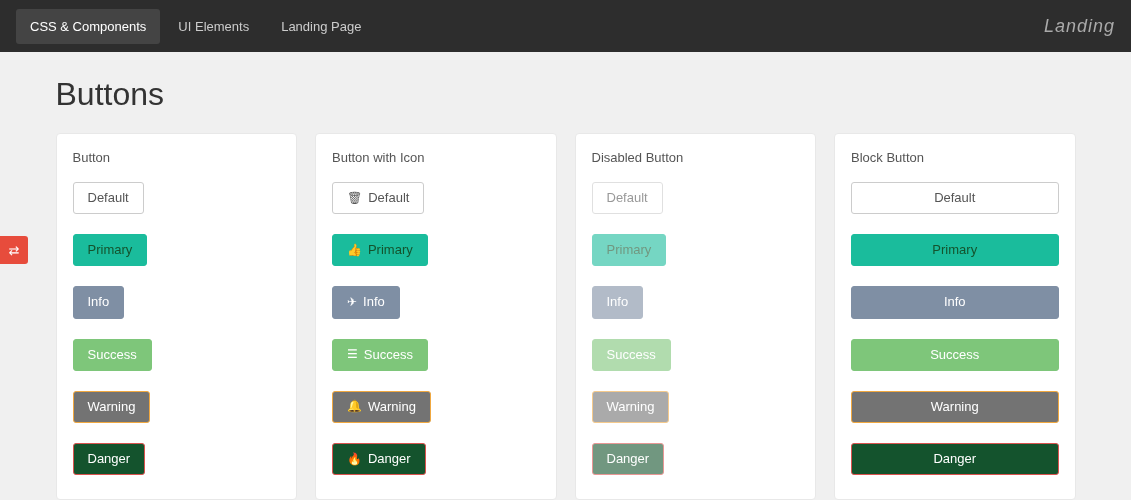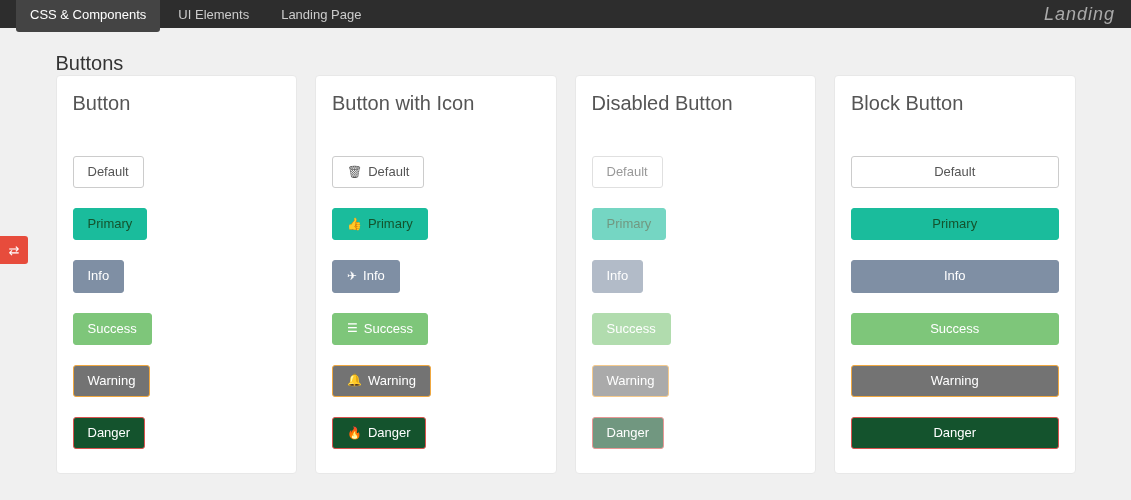--- a/index.html
+++ b/index.html
@@ -5,21 +5,21 @@
     * { box-sizing: border-box; margin: 0; padding: 0; }
     body { font-family: 'Segoe UI', Arial, sans-serif; background: #f0f0f0; font-size: 14px; }
 
     
     .navbar {
       background: #2d2d2d;
       display: flex;
       align-items: center;
       justify-content: space-between;
       padding: 0 16px;
-      height: 28px;
+      height: 52px;
     }
     .nav-left { display: flex; gap: 4px; }
     .nav-item {
       color: #ccc;
       padding: 10px 14px;
       cursor: pointer;
       font-size: 13px;
       border-radius: 3px;
     }
     .nav-item.active { background: #444; color: #fff; }
@@ -44,44 +44,45 @@
       z-index: 100;
     }
 
     
     .content {
       padding: 24px 40px;
       max-width: 1100px;
       margin: 0 auto;
     }
     .page-title {
-      font-size: 20px;
+      font-size: 32px;
       font-weight: 300;
       color: #333;
+      margin-bottom: 20px;
     }
 
     
     .card-grid {
       display: grid;
       grid-template-columns: repeat(4, 1fr);
       gap: 18px;
     }
 
     .card {
       background: #fff;
       border-radius: 4px;
       padding: 16px;
       border: 1px solid #e8e8e8;
     }
 
     .card-title {
-      font-size: 20px;
+      font-size: 13px;
       color: #555;
       font-weight: 400;
-      margin-bottom: 29px;
+      margin-bottom: 5px;
     }
 
     
     .btn {
       display: inline-flex;
       align-items: center;
       gap: 6px;
       padding: 6px 14px;
       border-radius: 3px;
       border: 1px solid transparent;

